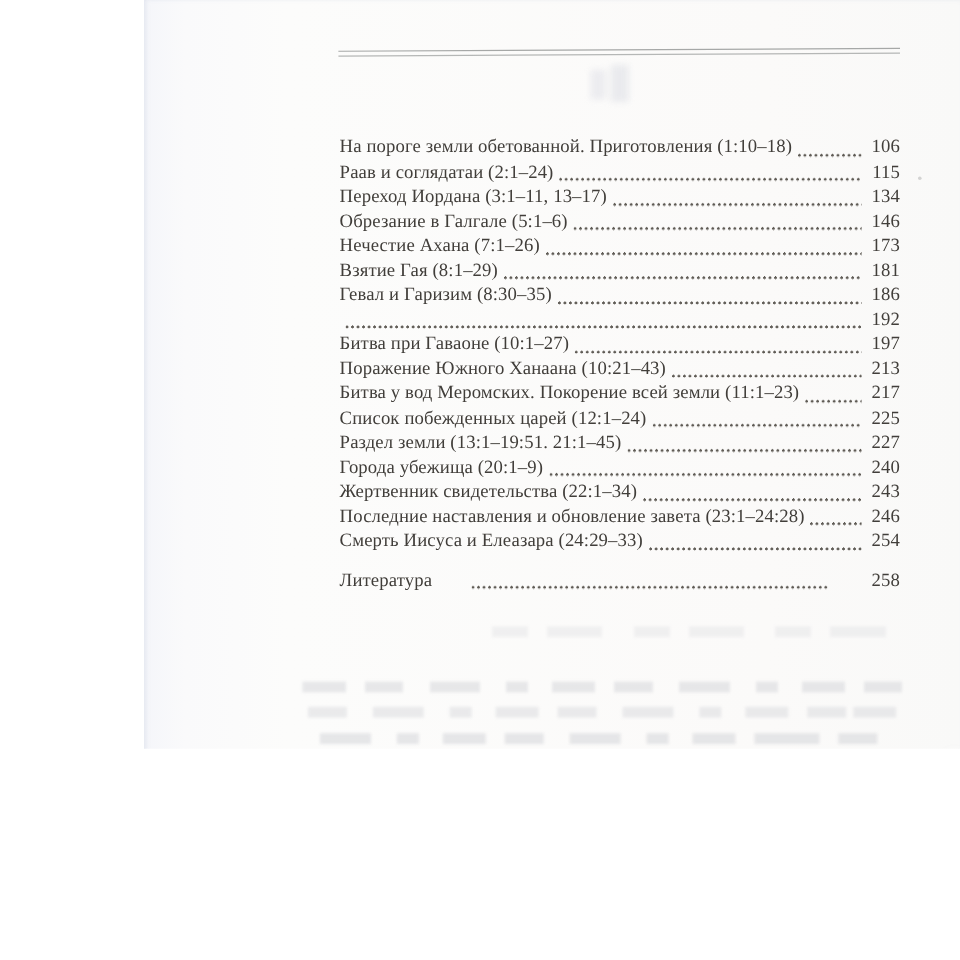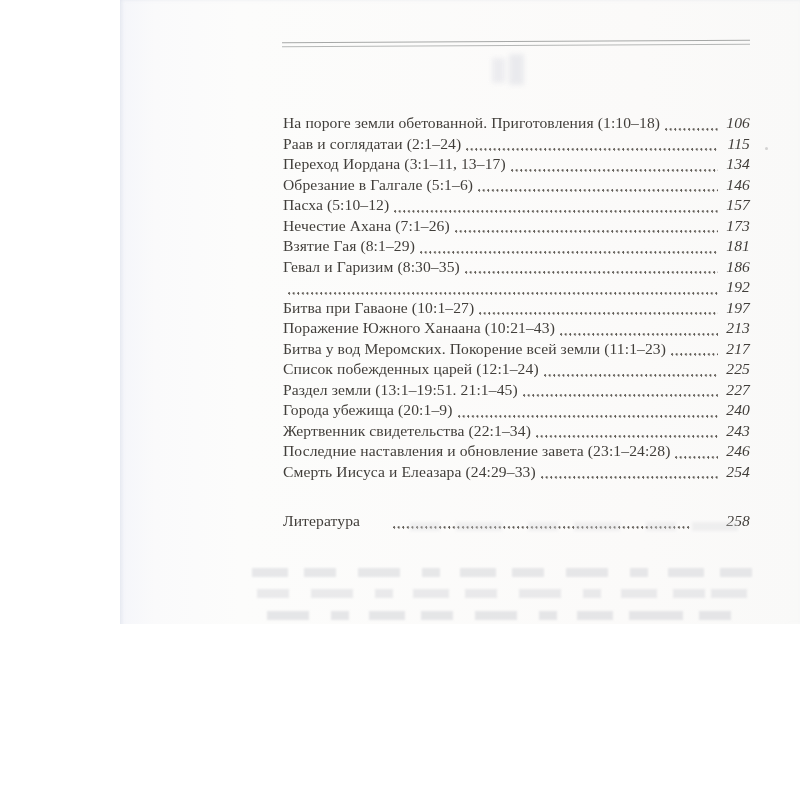--- a/index.html
+++ b/index.html
@@ -37,22 +37,22 @@
     font-size:15.6px;line-height:20.5px;height:20.5px;
     letter-spacing:.1px;white-space:nowrap;
   }
   .row .t{flex:0 0 auto;}
   .row .leader{
     flex:1 1 auto;align-self:flex-end;height:12px;min-width:14px;
     margin:0 5px 3px 5px;
     background:radial-gradient(circle at 1.2px 1.2px,var(--dot-color) 0.95px,rgba(0,0,0,0) 1.15px);
     background-size:4.6px 2.6px;background-repeat:repeat-x;background-position:left bottom;
   }
-  .row .p{flex:0 0 auto;min-width:27px;text-align:right;font-style:italic;}
-  .row.lit{margin-top:29px;gap:28px;}
+  .row .p{flex:0 0 auto;min-width:27px;text-align:right;}
+  .row.lit{margin-top:12px;gap:28px;}
   
   .bt-solo{
     position:absolute;left:290px;top:522px;width:340px;height:9px;
     filter:blur(1.4px);opacity:.32;
     background-image:repeating-linear-gradient(90deg,#d8d9dd 0 30px,transparent 30px 46px,#d8d9dd 46px 92px,transparent 92px 118px);
   }
   .bleed{position:absolute;left:132px;top:568px;width:506px;}
   .bt{
     height:9px;margin-bottom:12.4px;filter:blur(1.25px);opacity:.55;
     background-image:repeating-linear-gradient(90deg,
@@ -116,25 +116,20 @@
     <span class="p">134</span>
   </div>
 
 
   <div class="row">
     <span class="t">Обрезание в Галгале (5:1–6)</span>
     <span class="leader"></span>
     <span class="p">146</span>
   </div>
 
-  <div class="row">
-    <span class="t">Пасха (5:10–12)</span>
-    <span class="leader"></span>
-    <span class="p">157</span>
-  </div>
 
 
   <div class="row">
     <span class="t">Нечестие Ахана (7:1–26)</span>
     <span class="leader"></span>
     <span class="p">173</span>
   </div>
 
   <div class="row">
     <span class="t">Взятие Гая (8:1–29)</span>

